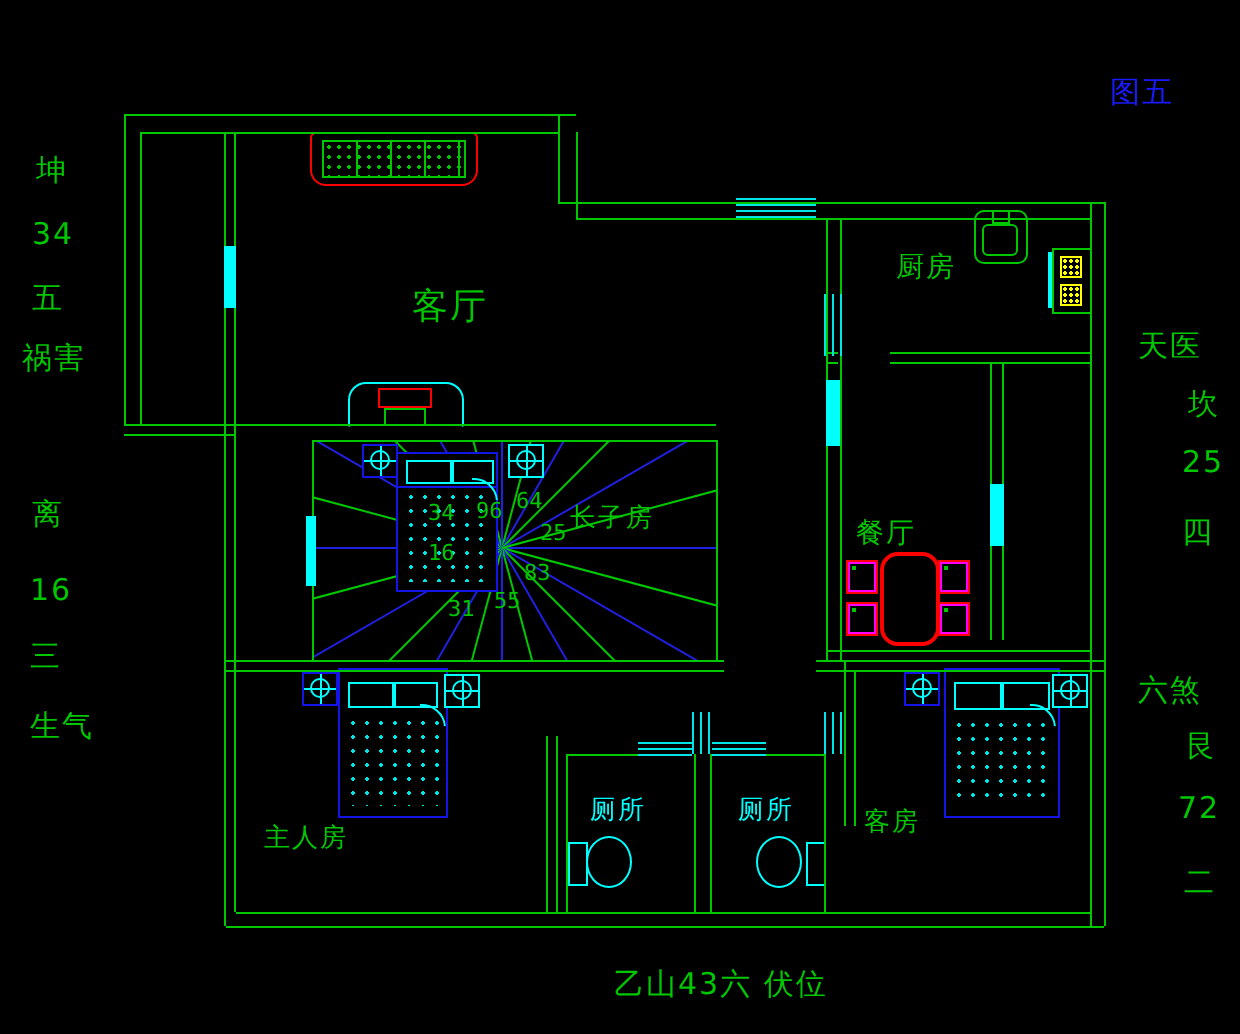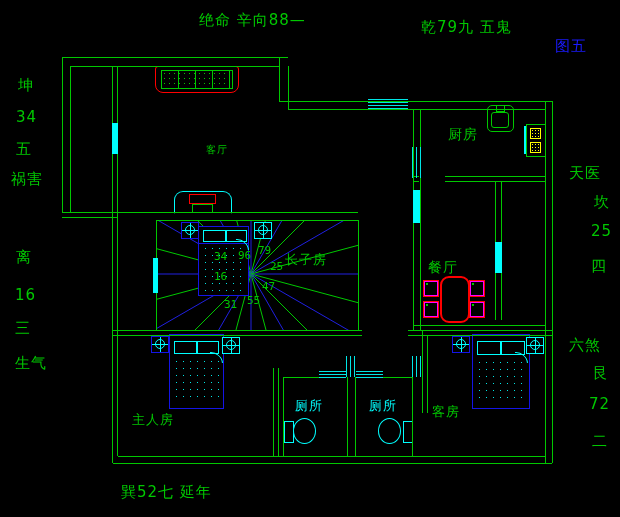--- a/index.html
+++ b/index.html
@@ -131,22 +131,20 @@
     <div class="arc" style="left:31px;top:17px"></div>
   </div>
   <div class="lamp blue" style="left:452px;top:336px"></div>
   <div class="lamp" style="left:526px;top:337px"></div>
 
   <div class="tank" style="left:284px;top:421px"></div>
   <div class="bowl" style="left:293px;top:418px"></div>
   <div class="bowl" style="left:378px;top:418px"></div>
   <div class="tank" style="left:403px;top:421px"></div>
 
-  <span class="txt" style="left:199px;top:13px">绝命 辛向88—</span>
-  <span class="txt" style="left:421px;top:20px">乾79九 五鬼</span>
   <span class="txt blue" style="left:555px;top:39px">图五</span>
 
   <span class="txt" style="left:18px;top:78px">坤</span>
   <span class="txt" style="left:16px;top:110px">34</span>
   <span class="txt" style="left:16px;top:142px">五</span>
   <span class="txt" style="left:11px;top:172px">祸害</span>
 
   <span class="txt" style="left:16px;top:250px">离</span>
   <span class="txt" style="left:15px;top:288px">16</span>
   <span class="txt" style="left:15px;top:321px">三</span>
@@ -155,35 +153,35 @@
   <span class="txt" style="left:569px;top:166px">天医</span>
   <span class="txt" style="left:594px;top:195px">坎</span>
   <span class="txt" style="left:591px;top:224px">25</span>
   <span class="txt" style="left:591px;top:259px">四</span>
 
   <span class="txt" style="left:569px;top:338px">六煞</span>
   <span class="txt" style="left:593px;top:366px">艮</span>
   <span class="txt" style="left:589px;top:397px">72</span>
   <span class="txt" style="left:592px;top:434px">二</span>
 
-  <span class="txt" style="left:121px;top:485px">巽52七 延年</span>
-
-  <span class="rlabel" style="left:206px;top:145px;font-size:10px">客厅</span>
+  <span class="txt" style="left:307px;top:485px">乙山43六 伏位</span>
+
+  <span class="rlabel" style="left:206px;top:145px;font-size:18px">客厅</span>
   <span class="rlabel" style="left:448px;top:127px;font-size:14px">厨房</span>
   <span class="rlabel" style="left:428px;top:260px;font-size:14px">餐厅</span>
   <span class="rlabel" style="left:285px;top:253px">长子房</span>
   <span class="rlabel" style="left:132px;top:413px">主人房</span>
   <span class="rlabel cy" style="left:295px;top:399px">厕所</span>
   <span class="rlabel cy" style="left:369px;top:399px">厕所</span>
   <span class="rlabel" style="left:432px;top:405px">客房</span>
 
   <span class="num" style="left:238px;top:250px">96</span>
-  <span class="num" style="left:258px;top:245px">79</span>
+  <span class="num" style="left:258px;top:245px">64</span>
   <span class="num" style="left:270px;top:261px">25</span>
-  <span class="num" style="left:262px;top:281px">47</span>
+  <span class="num" style="left:262px;top:281px">83</span>
   <span class="num" style="left:247px;top:295px">55</span>
   <span class="num" style="left:224px;top:299px">31</span>
   <span class="num" style="left:214px;top:251px">34</span>
   <span class="num" style="left:214px;top:271px">16</span>
 
 <div class="ln" style="left: 62px; top: 57px; width: 226px; height: 1px;"></div>
     <div class="ln" style="left: 70px; top: 66px; width: 210px; height: 1px;"></div>
     <div class="ln" style="left: 279px; top: 101px; width: 273px; height: 1px;"></div>
     <div class="ln" style="left: 288px; top: 109px; width: 257px; height: 1px;"></div>
     <div class="ln" style="left: 413px; top: 176px; width: 6px; height: 1px;"></div>

